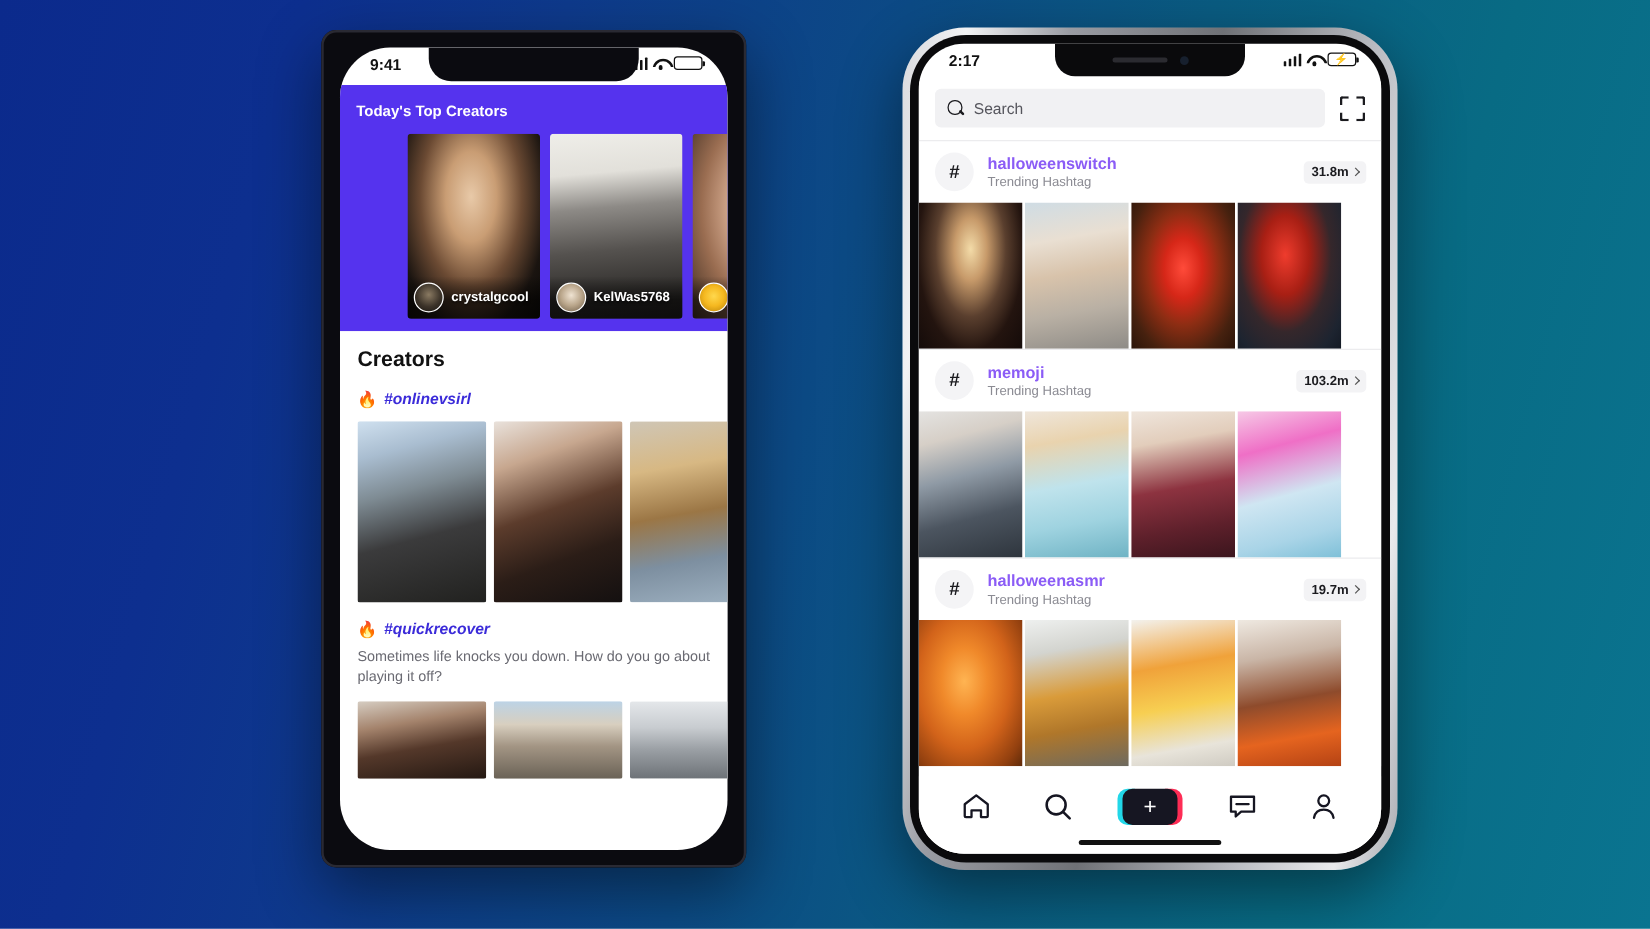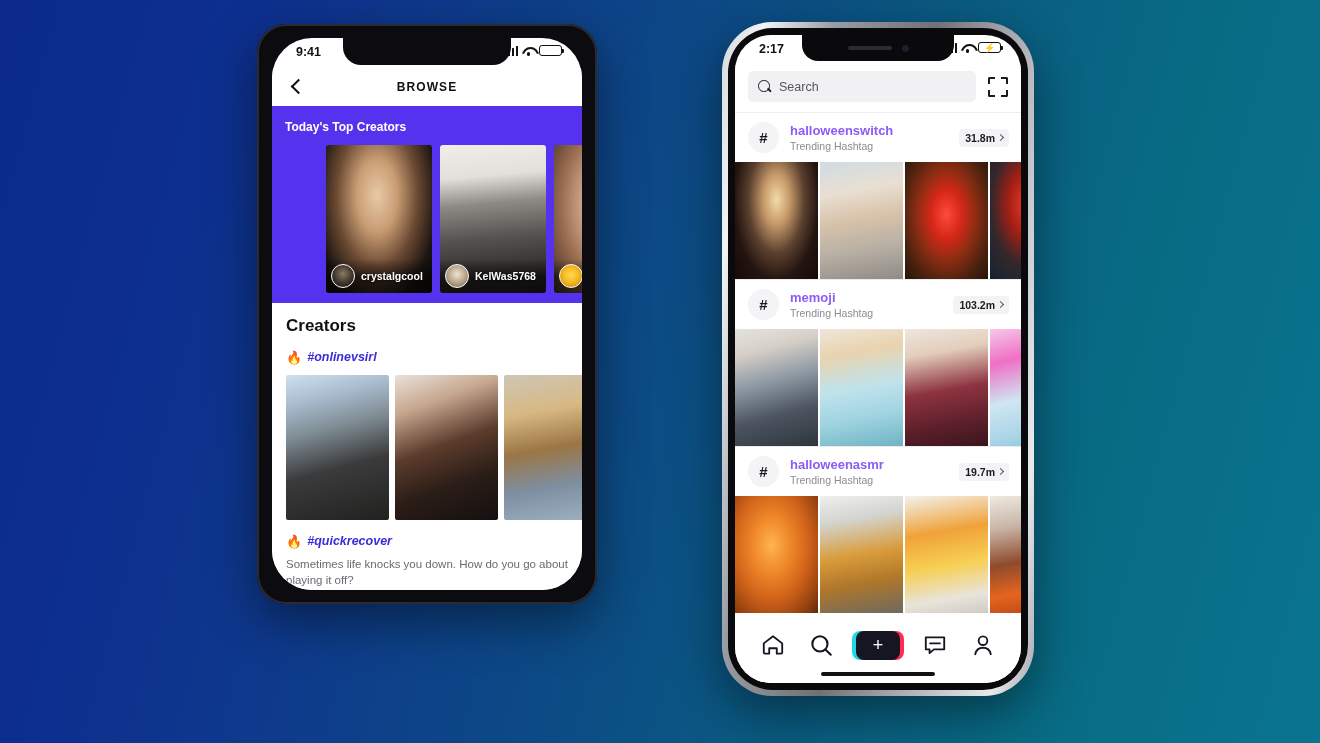--- a/index.html
+++ b/index.html
@@ -14,44 +14,44 @@
       #0c4a85 48%, #0a5c82 64%, #086b84 80%, #0a7490 100%);
     position: relative;
   }
 
   
   .phone { position: absolute; }
 
   
   #phone-left {
     left: 257px; top: 24px;
-    width: 340px; height: 580px;
+    width: 340px; height: 670px;
     background: #0b0b10;
-    border-radius: 29px;
+    border-radius: 12px;
     box-shadow: 0 18px 50px rgba(0,0,0,.45), inset 0 0 0 2px #2a2a33;
   }
   #phone-left .screen {
     position: absolute;
     left: 15px; top: 14px; right: 15px; bottom: 14px;
     border-radius: 40px;
     overflow: hidden;
     background: #ffffff;
   }
   #phone-left .notch {
     position: absolute; left: 50%; transform: translateX(-50%);
     top: 0; width: 168px; height: 27px;
     background: #0b0b10;
     border-bottom-left-radius: 18px; border-bottom-right-radius: 18px;
     z-index: 30;
   }
 
   
   #phone-right {
     left: 722px; top: 22px;
-    width: 312px; height: 674px;
+    width: 396px; height: 674px;
     background: linear-gradient(100deg,#d8d9dd 0%, #f2f3f5 10%, #9a9ca3 26%, #6f7176 50%, #b9bbc1 74%, #e9eaec 90%, #a9abb1 100%);
     border-radius: 50px;
     padding: 10px;
     box-shadow: 0 18px 50px rgba(0,0,0,.45);
   }
   #phone-right .inner-bezel {
     position: absolute; inset: 6px;
     background: #0a0a0c;
     border-radius: 45px;
   }
@@ -275,24 +275,20 @@
             <i></i>
             <i></i>
             <i></i>
             <i></i>
           </span>
         <span class="wifi"></span>
         <span class="batt"><span class="fill"></span></span>
       </span>
     </div>
 
-    <div class="nav-left">
-      <span class="back"></span>
-      <span class="nav-title">BROWSE</span>
-    </div>
 
     <div class="creators-band">
       <h2>Today's Top Creators</h2>
       <div class="creator-row">
         <div class="creator-card">
           <span class="ph p-c1"></span>
           <div class="label">
             <span class="av av-1"></span>
             <span class="nm">crystalgcool</span>
           </div>

